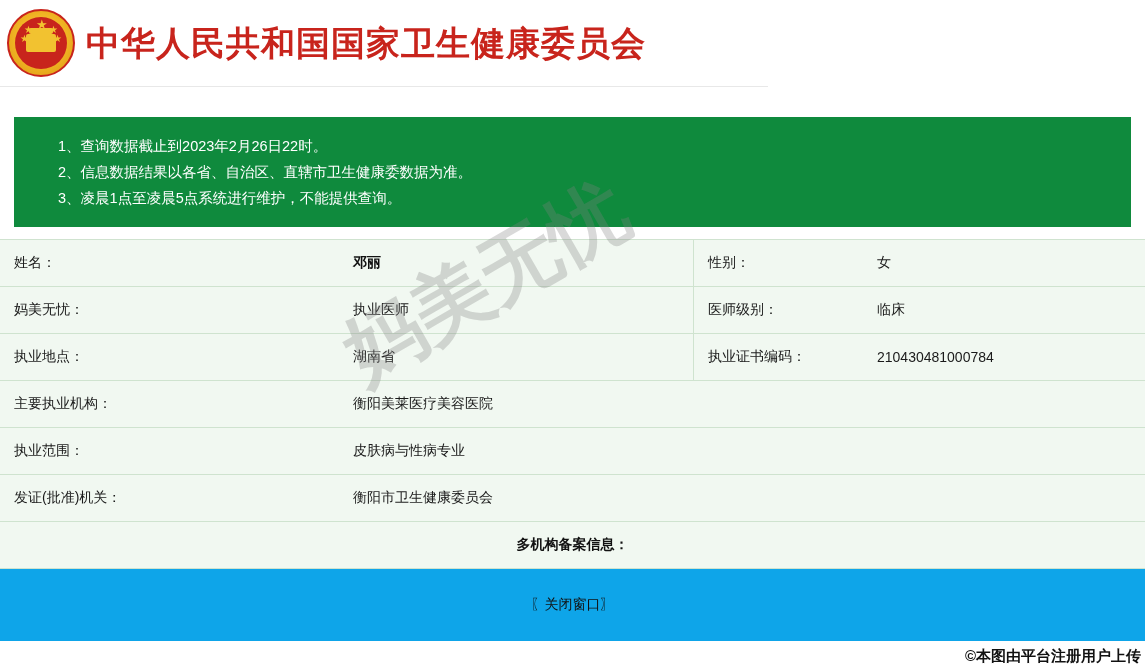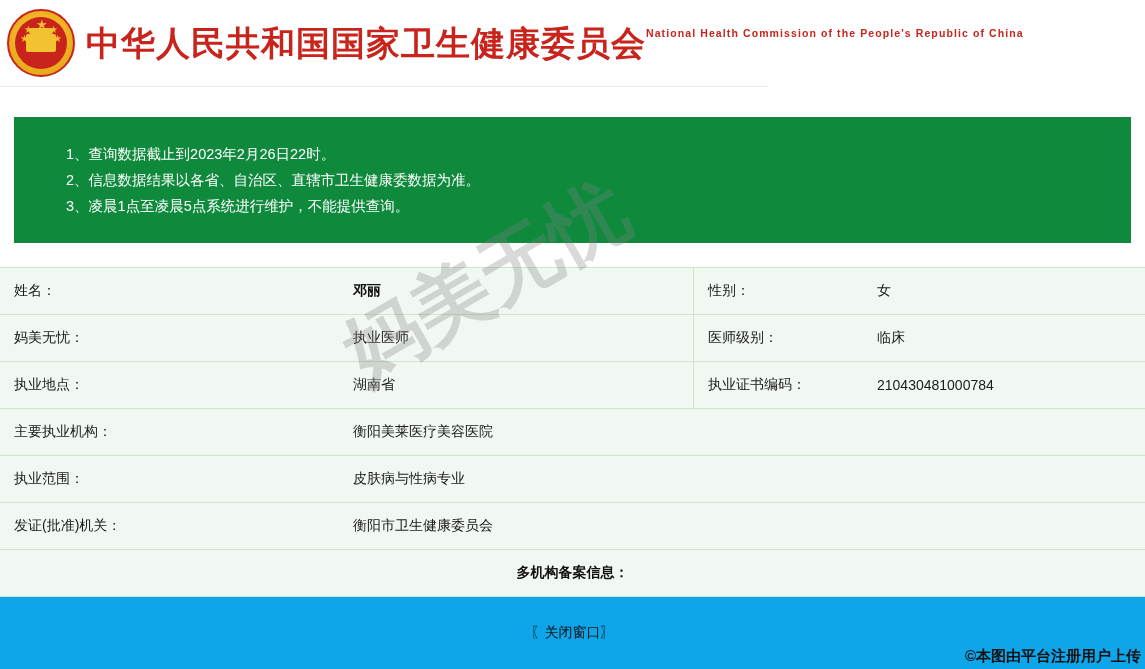--- a/index.html
+++ b/index.html
@@ -109,25 +109,25 @@
     color: #ffffff;
     padding: 16px 20px 16px 44px;
     font-size: 14.5px;
     line-height: 26px;
     box-sizing: border-box;
   }
   .notice li {
     list-style: none;
     white-space: nowrap;
   }
-  .notice ol { margin: 8px; padding: 0; }
+  .notice ol { margin: 0; padding: 0; }
 
   
   .table-wrap {
-    margin-top: 24px;
+    margin-top: 12px;
     position: relative;
     z-index: 2;
   }
   table.info {
     width: 1145px;
     border-collapse: collapse;
     table-layout: fixed;
     background: transparent;
   }
   table.info td {
@@ -208,21 +208,20 @@
     <div class="inner"></div>
     <div class="gate"></div>
     <div class="star s1">★</div>
     <div class="star s2">★</div>
     <div class="star s3">★</div>
     <div class="star s4">★</div>
     <div class="star s5">★</div>
   </div>
   <div class="header-text">
     <div class="header-cn">中华人民共和国国家卫生健康委员会</div>
-    <div class="header-en">National Health Commission of the People's Republic of China</div>
   </div>
 </div>
 
 <div class="notice-wrap">
   <div class="notice">
     <ol>
       <li>1、查询数据截止到2023年2月26日22时。</li>
       <li>2、信息数据结果以各省、自治区、直辖市卫生健康委数据为准。</li>
       <li>3、凌晨1点至凌晨5点系统进行维护，不能提供查询。</li>
     </ol>

